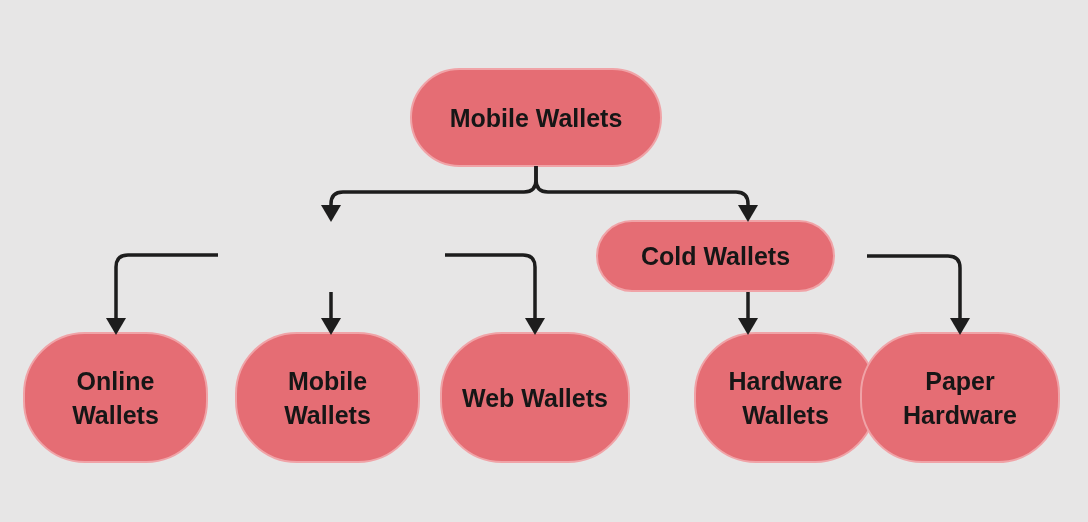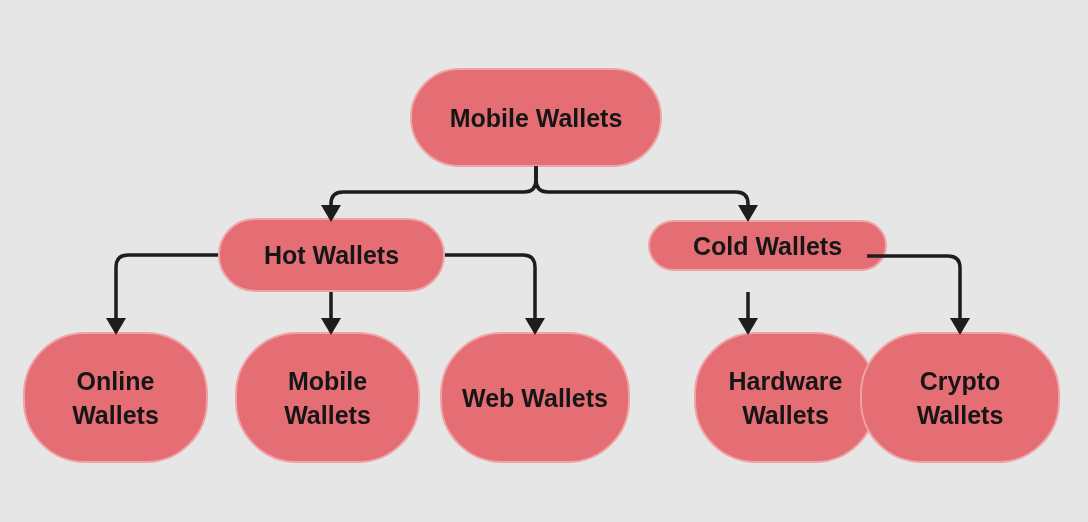--- a/index.html
+++ b/index.html
@@ -26,21 +26,21 @@
     text-align: center;
     color: #161616;
     font-weight: 700;
     font-size: 25px;
     line-height: 1.36;
     z-index: 1;
     padding: 0 14px;
   }
   .node-root     { left: 410px; top:  68px; width: 252px; height:  99px; border-radius: 50px; }
   .node-hot      { left: 218px; top: 218px; width: 227px; height:  74px; border-radius: 37px; }
-  .node-cold     { left: 648px; top: 220px; width: 239px; height:  51px; border-radius: 36px; }
+  .node-cold     { left: 596px; top: 220px; width: 239px; height:  72px; border-radius: 36px; }
   .node-online   { left:  23px; top: 332px; width: 185px; height: 131px; border-radius: 62px; }
   .node-mobile   { left: 235px; top: 332px; width: 185px; height: 131px; border-radius: 62px; }
   .node-web      { left: 440px; top: 332px; width: 190px; height: 131px; border-radius: 62px; text-align: right; }
   .node-hardware { left: 694px; top: 332px; width: 183px; height: 131px; border-radius: 62px; }
   .node-paper    { left: 860px; top: 332px; width: 200px; height: 131px; border-radius: 62px; }
   .edges-svg {
     position: absolute;
     left: 0; top: 0;
     width: 1088px;
     height: 522px;
@@ -58,40 +58,37 @@
   }
 </style>
 </head>
 <body>
 
 <div class="canvas">
 
   <div class="node node-root">
     <span>Mobile Wallets</span>
   </div>
-  <div class="node node-hot">
-    <span>Hot Wallets</span>
-  </div>
   <div class="node node-cold">
     <span>Cold Wallets</span>
   </div>
   <div class="node node-mobile">
     <span>Mobile Wallets</span>
   </div>
   <div class="node node-online">
     <span>Online Wallets</span>
   </div>
   <div class="node node-web">
     <span>Web Wallets</span>
   </div>
   <div class="node node-hardware">
     <span>Hardware Wallets</span>
   </div>
   <div class="node node-paper">
-    <span>Crypto Wallets</span>
+    <span>Paper Hardware</span>
   </div>
 
   <svg class="edges-svg" viewBox="0 0 1088 522" xmlns="http://www.w3.org/2000/svg">
 
     <path d="M536 166 L536 180 Q536 192 524 192 L343 192 Q331 192 331 204 L331 206"></path>
     <polygon points="321,205 341,205 331,222"></polygon>
 
     <path d="M536 166 L536 180 Q536 192 548 192 L736 192 Q748 192 748 204 L748 206"></path>
     <polygon points="738,205 758,205 748,222"></polygon>
 

